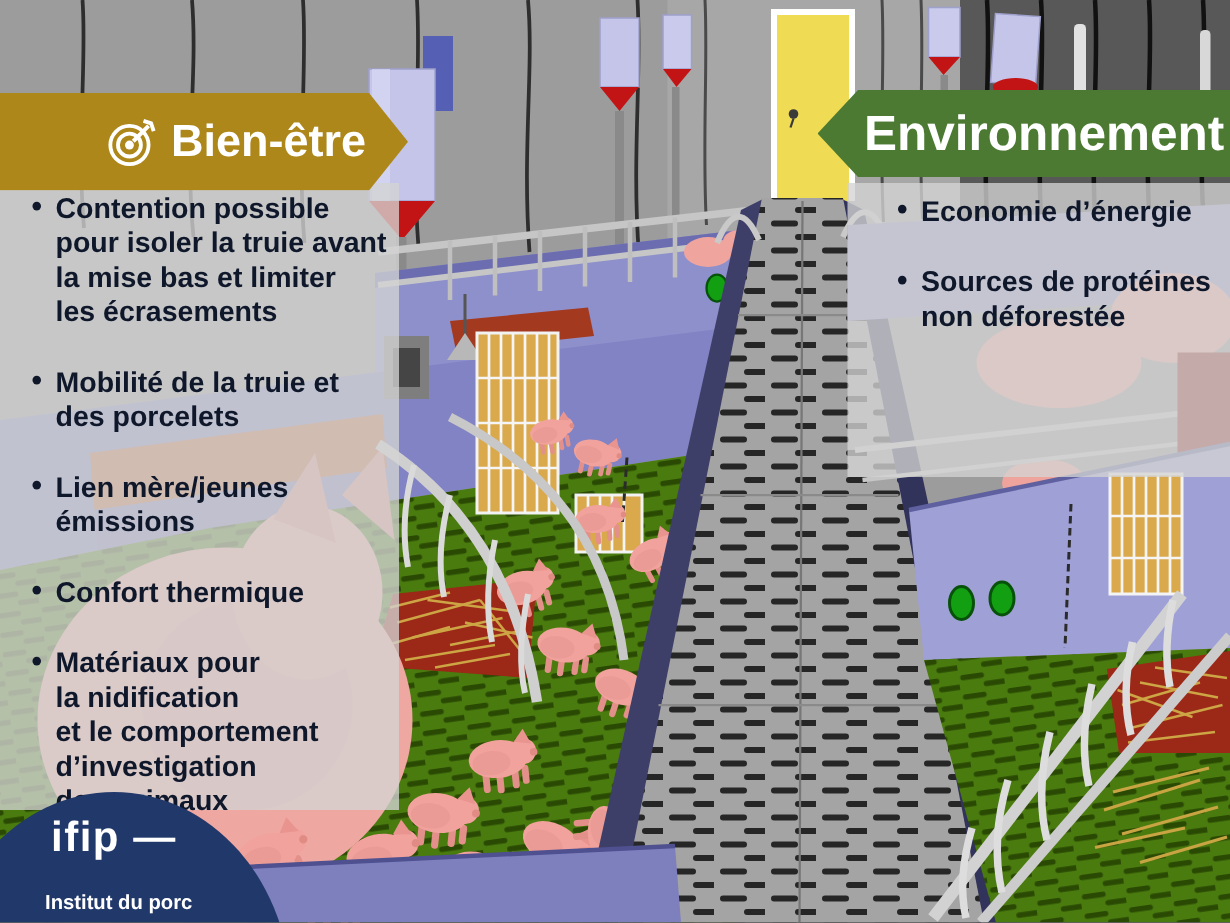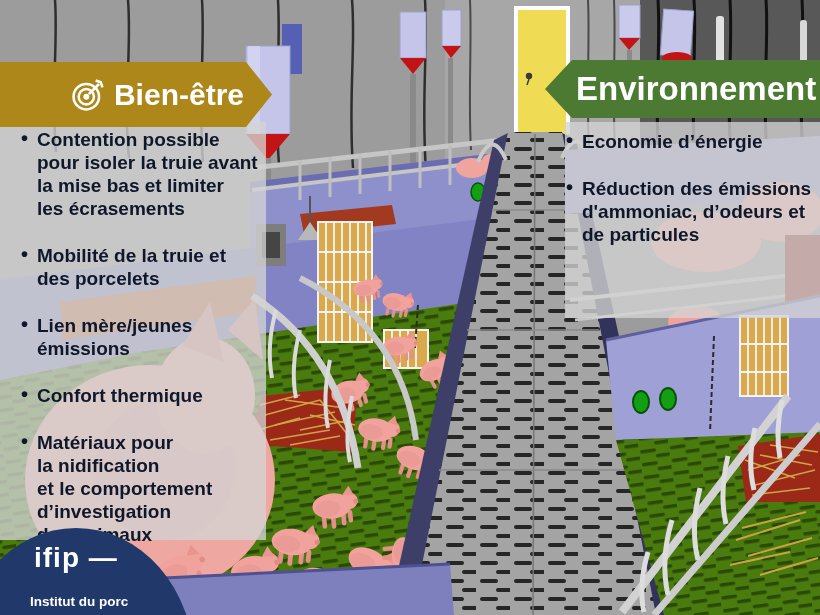--- a/index.html
+++ b/index.html
@@ -14,21 +14,21 @@
           clip-path:polygon(0 0,246px 0,272px 50%,246px 100%,0 100%);
           justify-content:flex-end;gap:9px;padding-right:28px;font-size:30px;}
   .banner-right{left:545px;top:60px;width:275px;height:58px;background:#4C7A33;
           clip-path:polygon(27px 0,275px 0,275px 100%,27px 100%,0 50%);
           justify-content:flex-start;gap:9px;padding-left:31px;font-size:33px;}
   .target-icon{flex:0 0 auto;}
 
   
   .panel{position:absolute;background:rgba(212,212,212,0.78);z-index:2;box-sizing:border-box;}
   .panel-left{left:0;top:122px;width:266px;height:418px;padding:6px 4px 0 20px;}
-  .panel-right{left:565px;top:122px;width:255px;height:196px;padding:8px 4px 0 0;}
+  .panel-right{left:565px;top:122px;width:255px;height:196px;padding:8px 4px 0 32px;}
   ul.bullets{list-style:none;margin:0;padding:0;}
   ul.bullets li{position:relative;padding-left:17px;white-space:pre-line;
       font-size:19px;line-height:23px;font-weight:bold;color:#0f172a;}
   .panel-left ul.bullets li{margin-bottom:24px;}
   .panel-right ul.bullets li{margin-bottom:24px;}
   ul.bullets li::before{content:"\2022";position:absolute;left:1px;top:-1px;font-size:20px;}
 
   
   .logo{position:absolute;left:-42px;top:528px;width:236px;height:270px;
         border-radius:50%;background:#21386B;z-index:4;}
@@ -325,23 +325,22 @@
 la nidification
 et le comportement
 d’investigation
 des animaux</li>
       </ul>
   </div>
 
   <div class="panel panel-right">
     <ul class="bullets">
         <li>Economie d’énergie</li>
-        <li>Réduction des émissions
-d'ammoniac, d’odeurs et
-de particules</li>
+        <li>Sources de protéines
+non déforestée</li>
       </ul>
   </div>
 
   <div class="logo">
     <div class="brand">ifip —</div>
     <div class="sub">Institut du porc</div>
   </div>
 
 </div>
 

